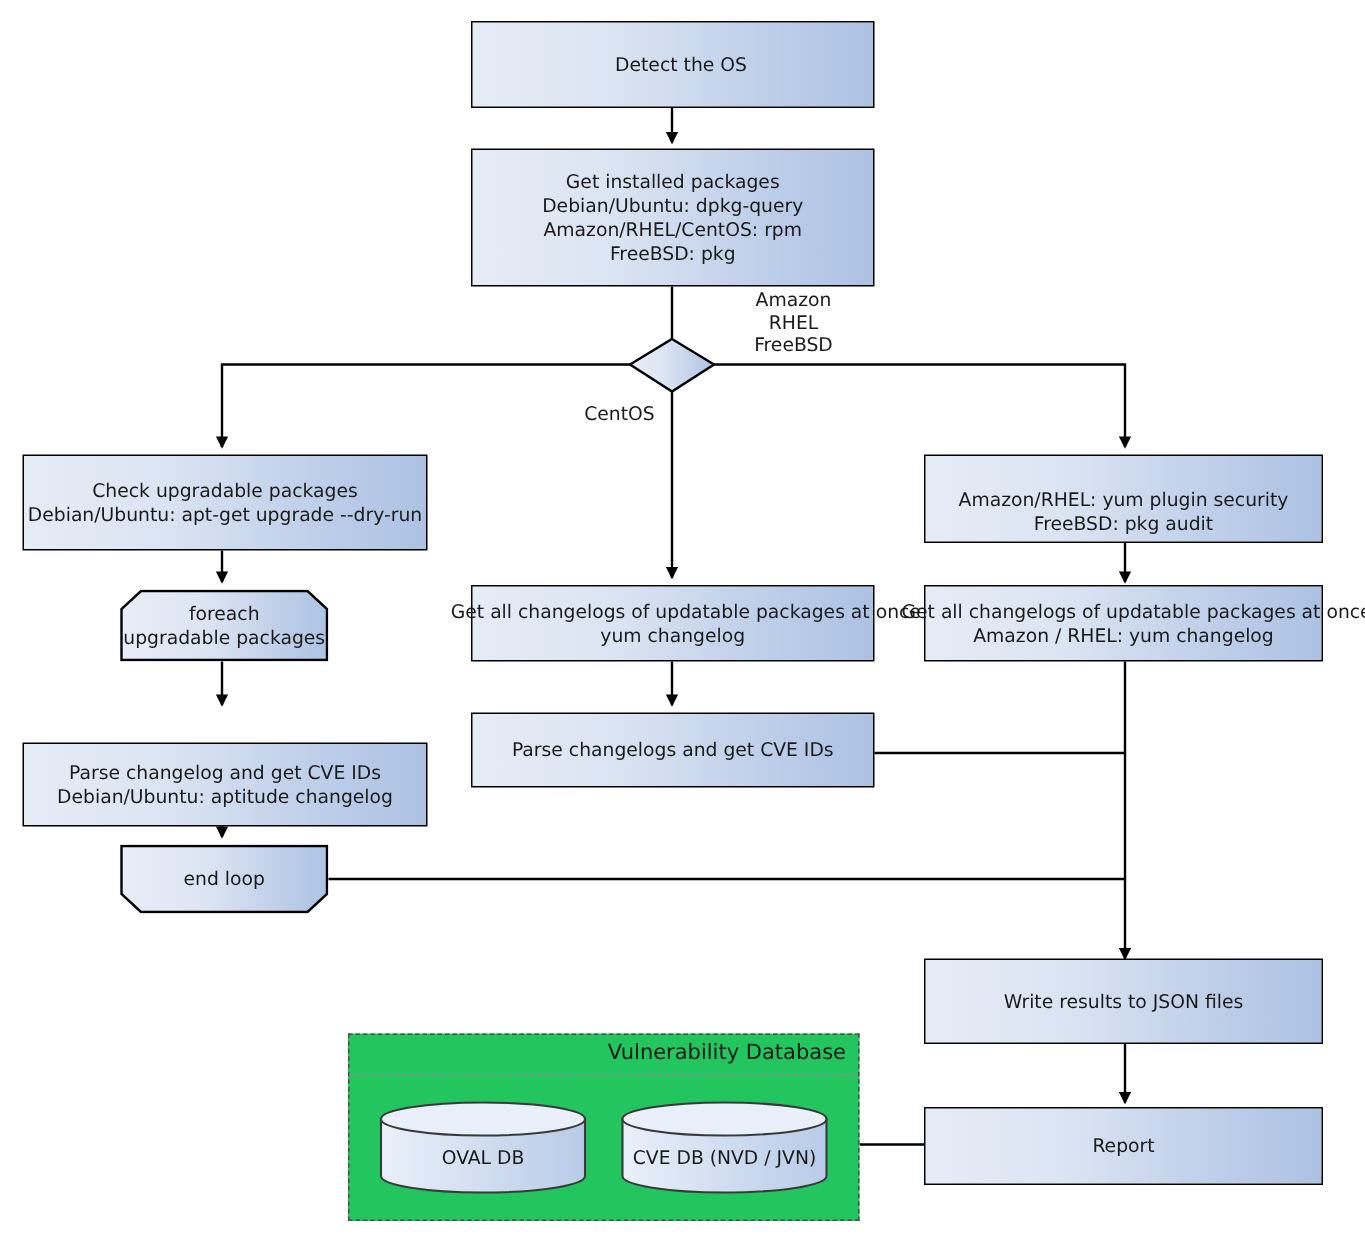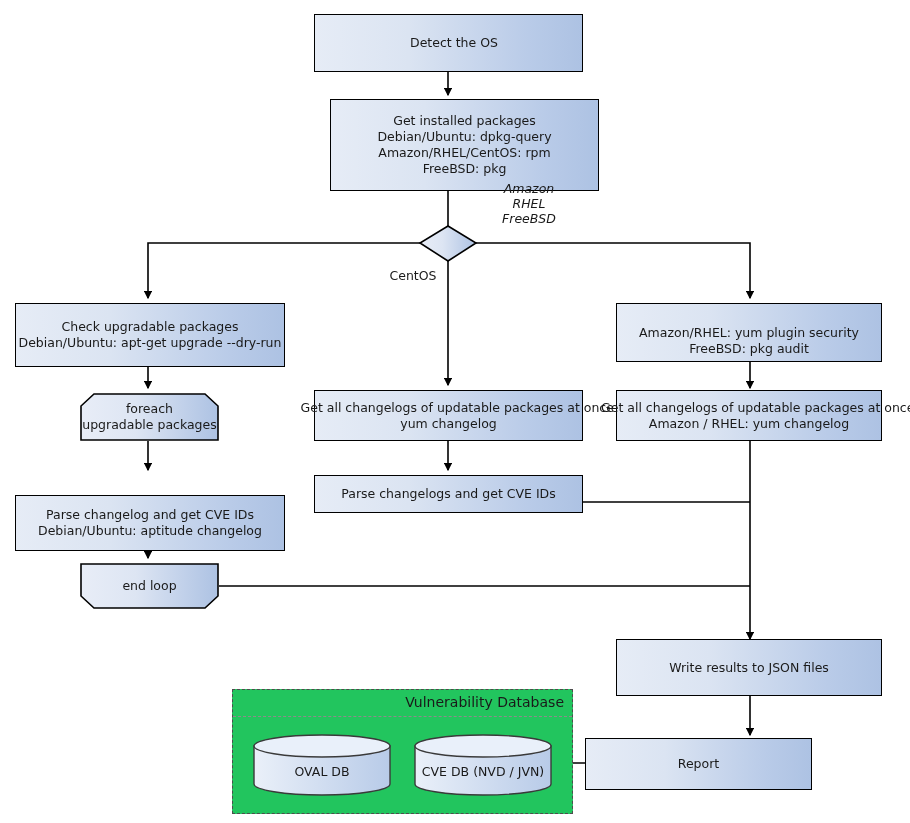--- a/index.html
+++ b/index.html
@@ -145,31 +145,31 @@
       <path d="M 573 763 L 616 763"></path>
 
       <path d="M 448 226 L 476 243 L 448 261 L 420 243 Z" fill="url(#boxgrad)" stroke="#000000" stroke-width="1.6"></path>
     </g>
   </svg>
 
   <div class="node proc" style="left:314px; top:14px; width:269px; height:58px;padding-left:11px;">
     <span class="txt">Detect the OS</span>
   </div>
 
-  <div class="node proc" style="left:314px; top:99px; width:269px; height:92px;margin-left:16px;">
+  <div class="node proc" style="left:314px; top:99px; width:269px; height:92px;">
     <span class="txt">
       <span>Get installed packages</span><br>
       <span>Debian/Ubuntu: dpkg-query</span><br>
       <span>Amazon/RHEL/CentOS: rpm</span><br>
       <span>FreeBSD: pkg</span>
     </span>
   </div>
 
 
-  <div class="edgelabel" style="left:487px; top:181px; width:84px;font-style:italic;">
+  <div class="edgelabel" style="left:487px; top:192px; width:84px;">
     <span>Amazon</span><br>
     <span>RHEL</span><br>
     <span>FreeBSD</span>
   </div>
 
   <div class="edgelabel" style="left:384px; top:268px; width:58px;">CentOS</div>
 
   <div class="node proc" style="left:15px; top:303px; width:270px; height:64px;">
     <span class="txt">
       <span>Check upgradable packages</span><br>
@@ -201,21 +201,21 @@
     <span class="txt">end loop</span>
   </div>
 
   <div class="node proc" style="left:314px; top:390px; width:269px; height:51px;">
     <span class="txt" style="display:block; width:296px;">
       <span>Get all changelogs of updatable packages at once</span><br>
       <span>yum changelog</span>
     </span>
   </div>
 
-  <div class="node proc" style="left:314px; top:475px; width:269px; height:38px;">
+  <div class="node proc" style="left:314px; top:475px; width:269px; height:50px;">
     <span class="txt">Parse changelogs and get CVE IDs</span>
   </div>
 
   <div class="node proc" style="left:616px; top:303px; width:266px; height:59px;">
     <span class="txt">
       <br>
       <span>Amazon/RHEL: yum plugin security</span><br>
       <span>FreeBSD: pkg audit</span>
     </span>
   </div>
@@ -224,21 +224,21 @@
     <span class="txt" style="display:block; width:296px;">
       <span>Get all changelogs of updatable packages at once</span><br>
       <span>Amazon / RHEL: yum changelog</span>
     </span>
   </div>
 
   <div class="node proc" style="left:616px; top:639px; width:266px; height:57px;">
     <span class="txt">Write results to JSON files</span>
   </div>
 
-  <div class="node proc" style="left:585px; top:738px; width:227px; height:52px;">
+  <div class="node proc" style="left:616px; top:738px; width:266px; height:52px;">
     <span class="txt">Report</span>
   </div>
 
   <div class="grp" style="left:232px; top:689px; width:341px; height:125px;">
     <div class="grp-head-line"></div>
     <div class="grp-title">Vulnerability Database</div>
 
     <div class="db" style="left:180px; top:44px; width:140px; height:62px;">
       <svg width="140" height="62" viewBox="0 0 140 62">
         <path d="M 2 12 L 2 50 A 68 11 0 0 0 138 50 L 138 12 Z" fill="url(#dbgrad)" stroke="#3a3a3a" stroke-width="1.4"></path>

